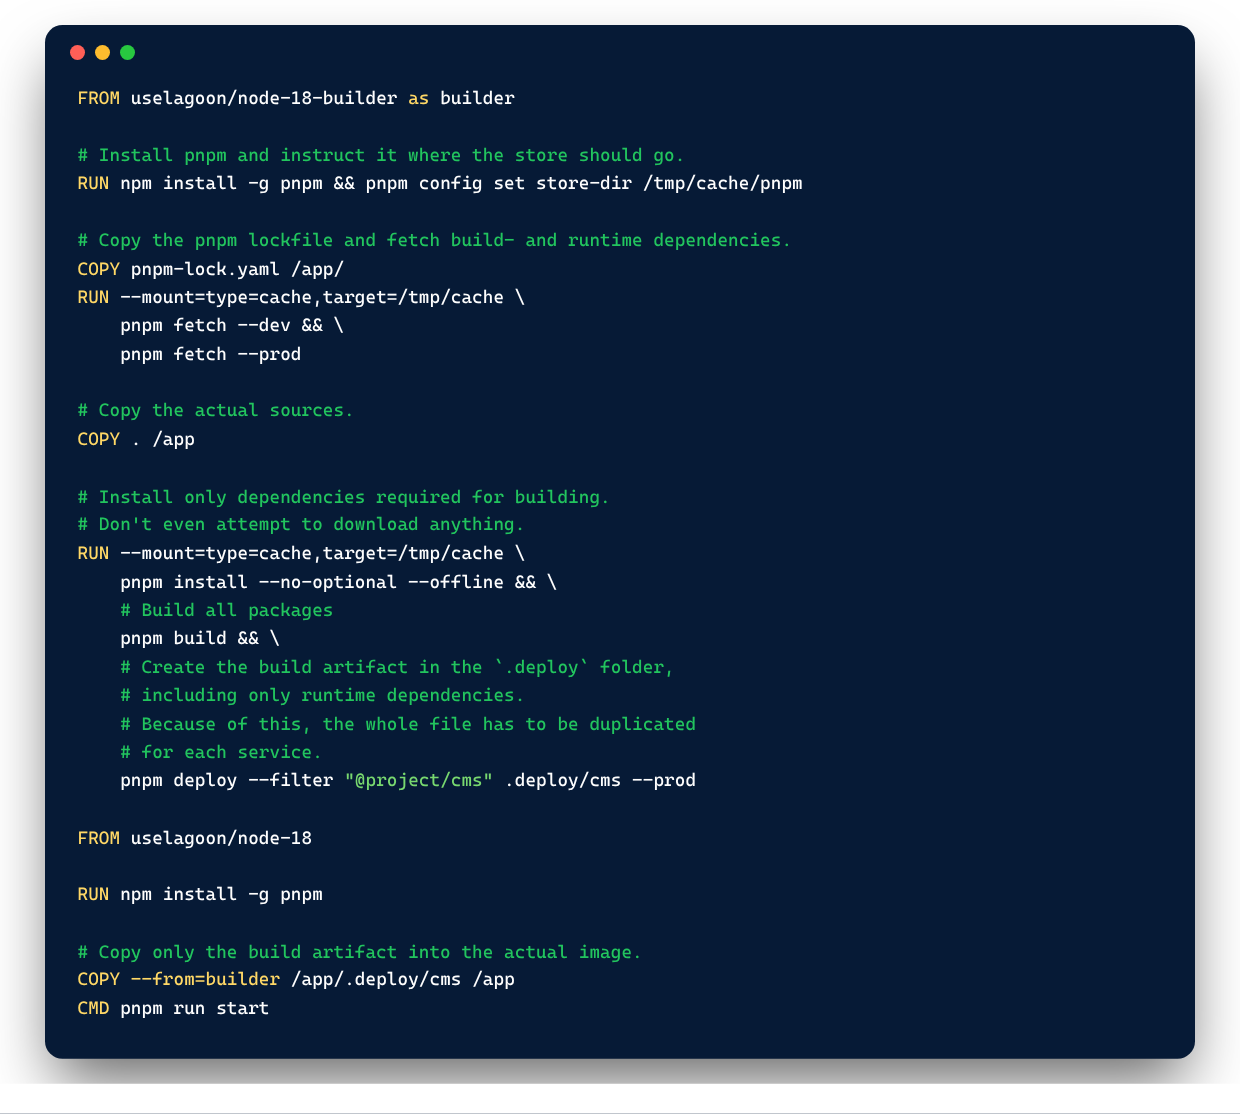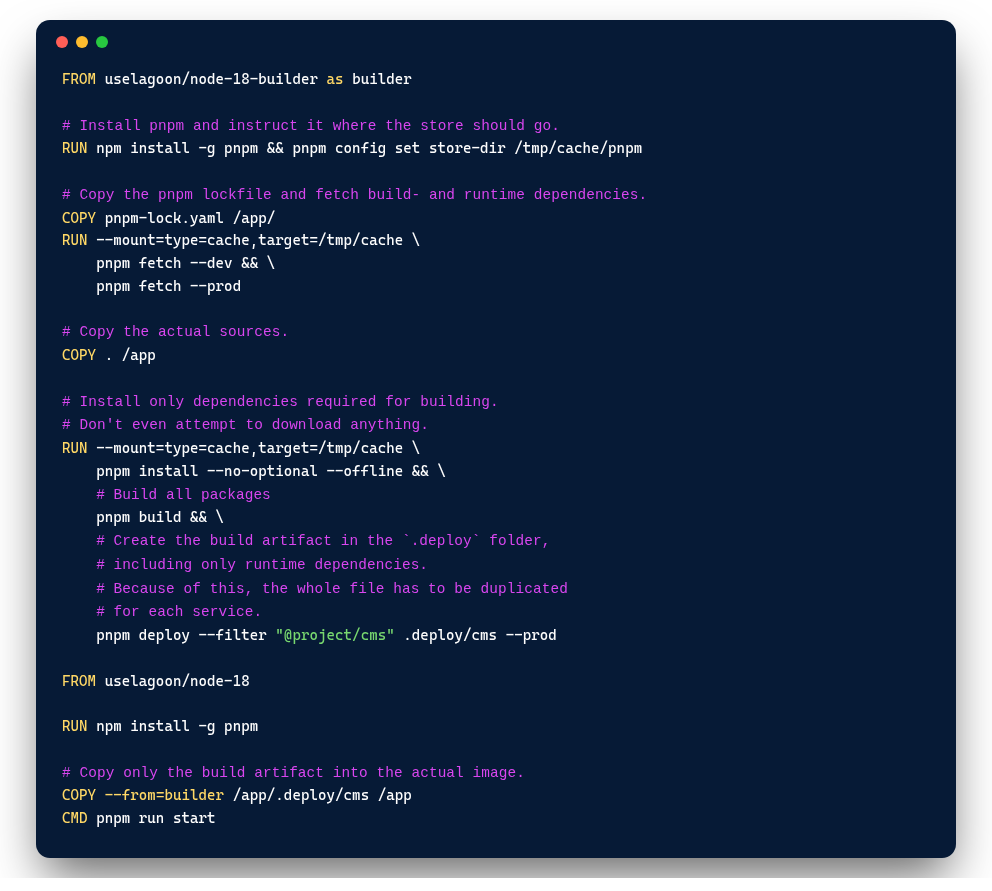--- a/index.html
+++ b/index.html
@@ -42,21 +42,21 @@
       line-height: 1.58;
       color: #fefefe;
       white-space: pre;
       font-family: ui-monospace, 'SF Mono', Monaco, 'Cascadia Code', 'Courier New', monospace;
       letter-spacing: 0.1px;
     }
     .code-area .line {
       display: block;
     }
     .t-kw   { color: #ffd866; }  
-    .t-cm   { color: #d946ef; font-family: Liberation Mono, monospace; }  
+    .t-cm   { color: #22c55e; }  
     .t-str  { color: #78d86f; }  
     .t-pl   { color: #fefefe; }  
   </style>
 </head>
 <body>
 
 <div class="terminal-window">
   <div class="title-bar">
     <div class="traffic-light tl-close" title="close"></div>
     <div class="traffic-light tl-min" title="minimize"></div>

